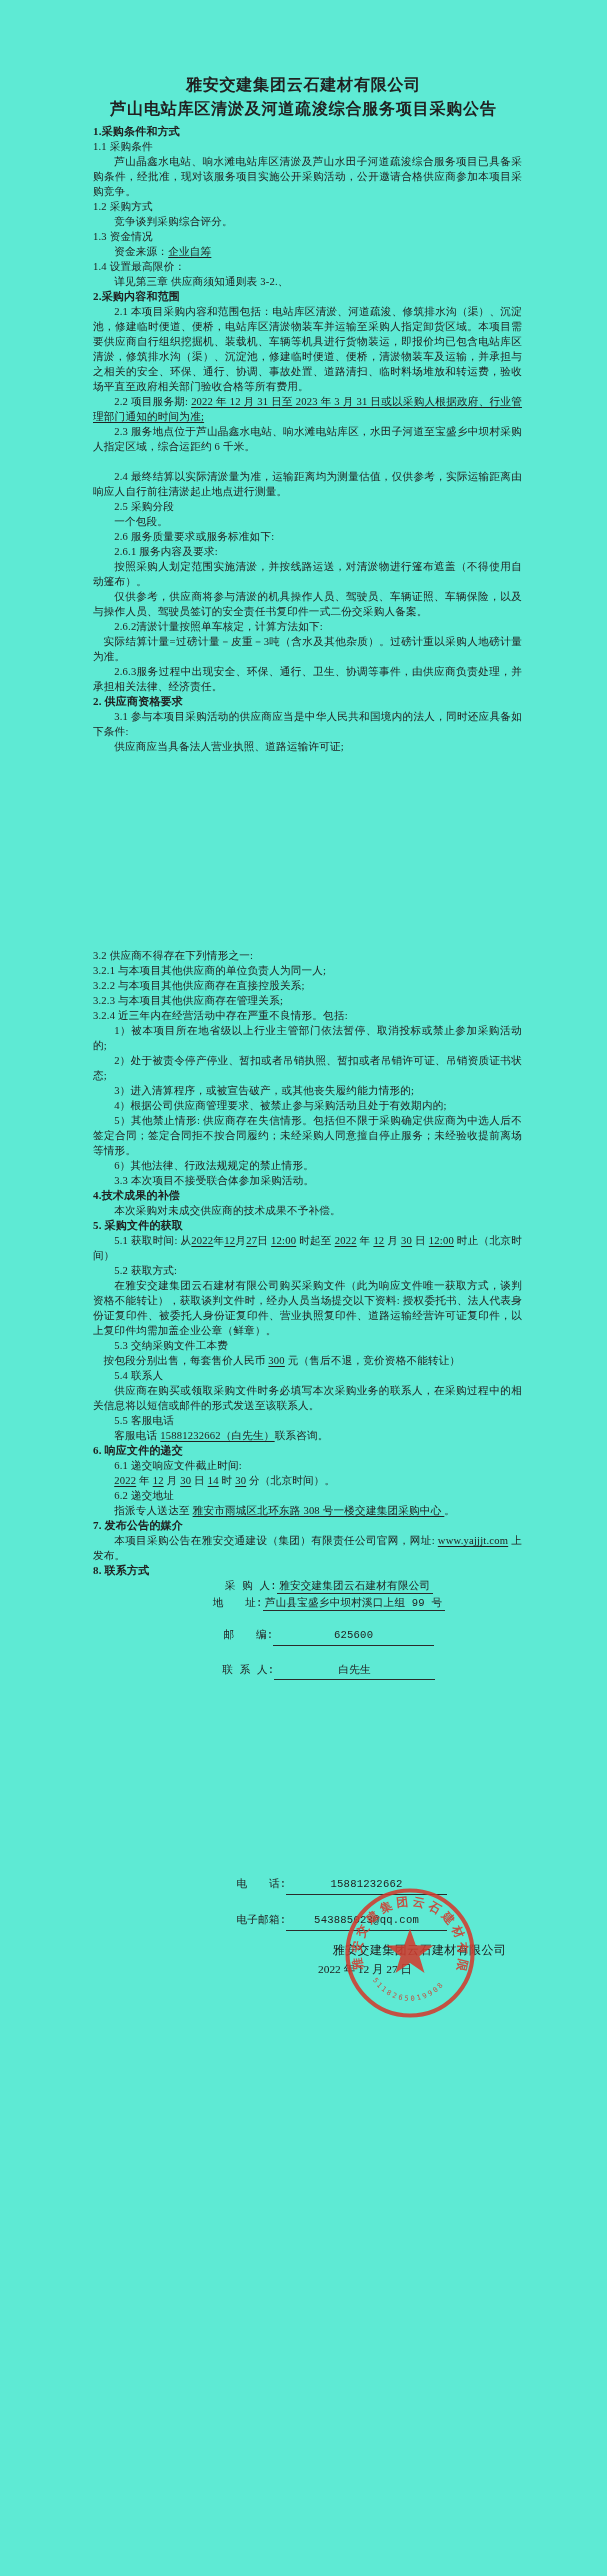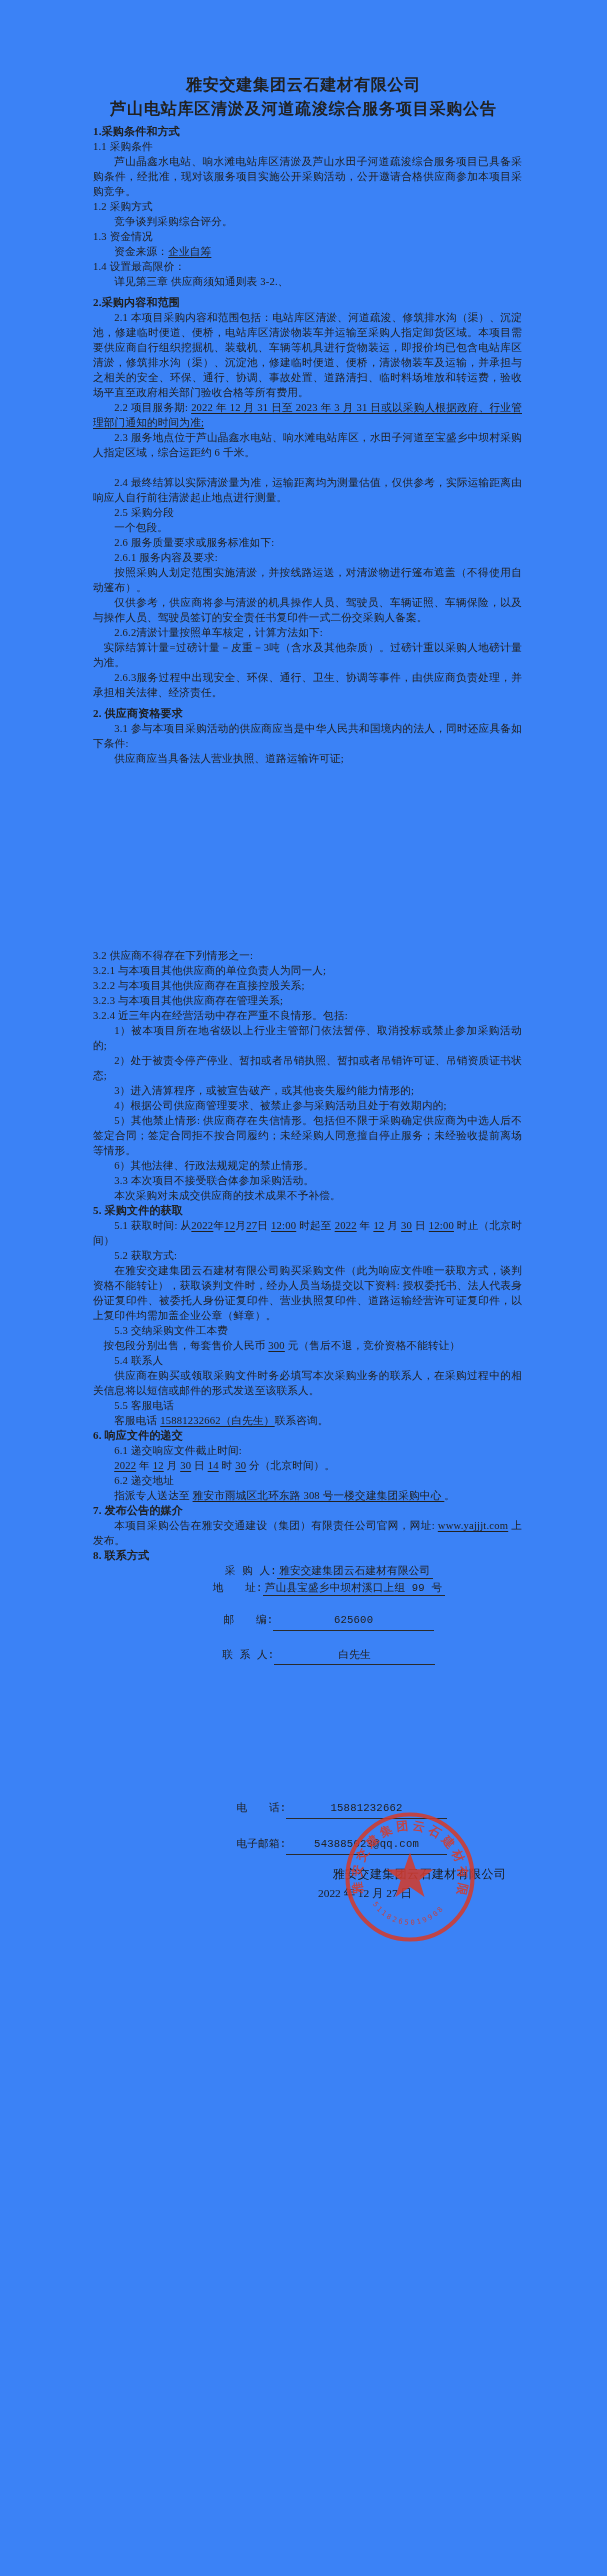--- a/index.html
+++ b/index.html
@@ -1,33 +1,33 @@
 <!DOCTYPE html>
 <html style="font-size:12px"><head>
 <meta charset="utf-8">
 <style>
   html,body{margin:0;padding:0;background:#ffffff;}
   .page{
     position:relative;
     width:607px;
     height:2576px;
-    background:#3b82f6;
+    background:#5eead4;
     overflow:hidden;
     font-family:"Liberation Serif","DejaVu Serif",serif;
     color:#212121;
   }
   .titles{position:absolute;top:73px;left:0;right:0;text-align:center;}
   .t1,.t2{font-size:16px;font-weight:bold;line-height:23.5px;letter-spacing:0.8px;}
   .chunk{position:absolute;left:93px;width:429px;}
   #chunk-a{top:124px;}
   #chunk-b{top:948px;}
-  #chunk-c{position:absolute;left:93px;top:1783px;width:455px;height:228px;}
+  #chunk-c{position:absolute;left:93px;top:1859px;width:455px;height:228px;}
   .line{font-size:10.6px;line-height:15px;letter-spacing:0.2px;text-align:justify;}
   .h{font-weight:bold;font-size:11px;text-align:left;}
-  .mt{margin-top:6px;}
+  .mt{}
   .p0{}
   .p1{text-indent:1em;}
   .p2{text-indent:2em;}
   .blank{height:15px;}
   .u{text-decoration:underline;text-underline-offset:2.3px;}
   .kv{line-height:16.7px;text-indent:2em;text-align:center;font-family:Liberation Mono, monospace;}
   .kv .lab{display:inline-block;min-width:56px;}
   .kv .val{border-bottom:0.8px solid #2b2b2b;padding:0 2.3px 0.8px 2.3px;}
   .kv.fill .val{display:inline-block;text-indent:0;min-width:156px;margin-top:16px;}
   #chunk-c .kv{line-height:18px;}
@@ -91,20 +91,21 @@
       <div class="line p0"><span>3.2.2 与本项目其他供应商存在直接控股关系;</span></div>
       <div class="line p0"><span>3.2.3 与本项目其他供应商存在管理关系;</span></div>
       <div class="line p0"><span>3.2.4 近三年内在经营活动中存在严重不良情形。包括:</span></div>
       <div class="line p2"><span>1）被本项目所在地省级以上行业主管部门依法暂停、取消投标或禁止参加采购活动的;</span></div>
       <div class="line p2"><span>2）处于被责令停产停业、暂扣或者吊销执照、暂扣或者吊销许可证、吊销资质证书状态;</span></div>
       <div class="line p2"><span>3）进入清算程序，或被宣告破产，或其他丧失履约能力情形的;</span></div>
       <div class="line p2"><span>4）根据公司供应商管理要求、被禁止参与采购活动且处于有效期内的;</span></div>
       <div class="line p2"><span>5）其他禁止情形: 供应商存在失信情形。包括但不限于采购确定供应商为中选人后不签定合同；签定合同拒不按合同履约；未经采购人同意擅自停止服务；未经验收提前离场等情形。</span></div>
       <div class="line p2"><span>6）其他法律、行政法规规定的禁止情形。</span></div>
       <div class="line p2"><span>3.3 本次项目不接受联合体参加采购活动。</span></div>
+      <div class="line h"><span>4.技术成果的补偿</span></div>
       <div class="line p2"><span>本次采购对未成交供应商的技术成果不予补偿。</span></div>
       <div class="line h"><span>5. 采购文件的获取</span></div>
       <div class="line p2"><span>5.1 获取时间: 从</span><span class="u">2022</span><span>年</span><span class="u">12</span><span>月</span><span class="u">27</span><span>日 </span><span class="u">12:00</span><span> 时起至 </span><span class="u">2022</span><span> 年 </span><span class="u">12</span><span> 月 </span><span class="u">30</span><span> 日 </span><span class="u">12:00</span><span> 时止（北京时间）</span></div>
       <div class="line p2"><span>5.2 获取方式:</span></div>
       <div class="line p2"><span>在雅安交建集团云石建材有限公司购买采购文件（此为响应文件唯一获取方式，谈判资格不能转让），获取谈判文件时，经办人员当场提交以下资料: 授权委托书、法人代表身份证复印件、被委托人身份证复印件、营业执照复印件、道路运输经营许可证复印件，以上复印件均需加盖企业公章（鲜章）。</span></div>
       <div class="line p2"><span>5.3 交纳采购文件工本费</span></div>
       <div class="line p1"><span>按包段分别出售，每套售价人民币 </span><span class="u">300</span><span> 元（售后不退，竞价资格不能转让）</span></div>
       <div class="line p2"><span>5.4 联系人</span></div>
       <div class="line p2"><span>供应商在购买或领取采购文件时务必填写本次采购业务的联系人，在采购过程中的相关信息将以短信或邮件的形式发送至该联系人。</span></div>
       <div class="line p2"><span>5.5 客服电话</span></div>

